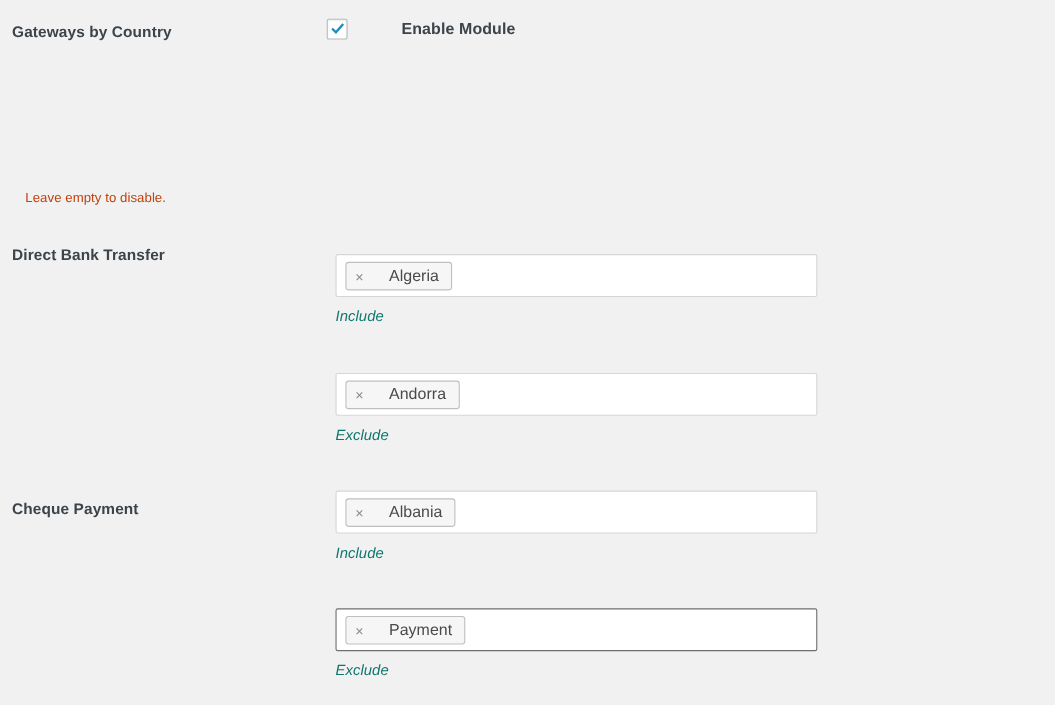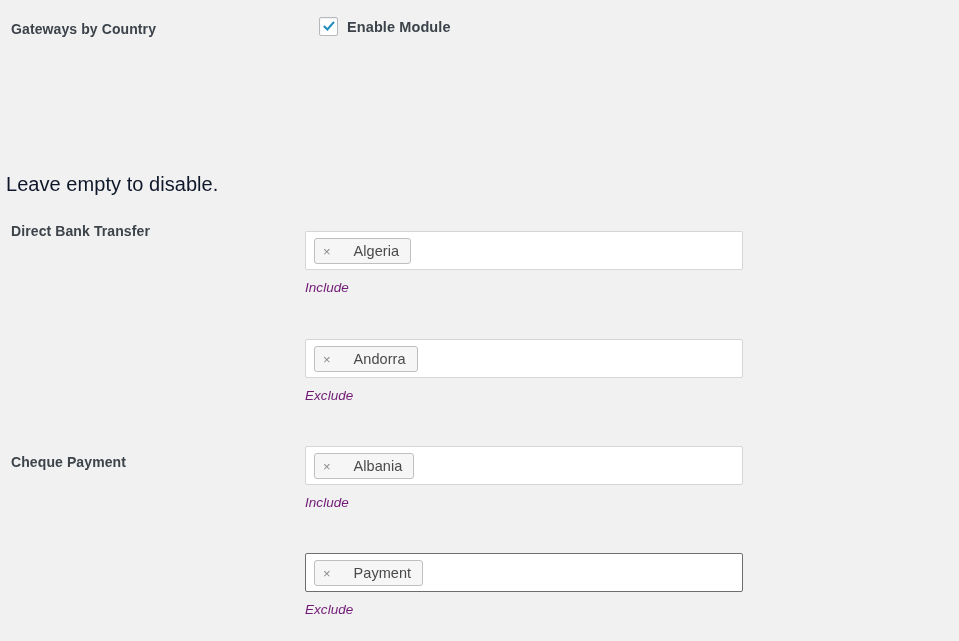--- a/index.html
+++ b/index.html
@@ -90,24 +90,24 @@
     position: absolute;
     left: 11px;
     top: 126px;
     font-size: 17px;
     font-weight: bold;
     color: #3c434a;
     letter-spacing: 0.05px;
   }
   .section-sub {
     position: absolute;
-    left: 6px;
+    left: 23px;
     top: 173px;
-    font-size: 20px;
-    color: #0f172a;
+    font-size: 12px;
+    color: #c2410c;
     letter-spacing: 0.05px;
   }
 
   
   .field {
     position: absolute;
     left: 305px;
     width: 438px;
     height: 39px;
     box-sizing: border-box;
@@ -146,33 +146,33 @@
     white-space: nowrap;
     letter-spacing: 0.05px;
     margin-left: 16px;
   }
 
   .field-hint {
     position: absolute;
     left: 305px;
     font-size: 13.5px;
     font-style: italic;
-    color: #701a75;
+    color: #0f766e;
     letter-spacing: 0.05px;
   }
 </style>
 </head>
 <body>
 
 <div class="page">
 
   <div class="row" style="top:18px;">
     <div class="row-label" style="top:3px;">Gateways by Country</div>
 
-    <div class="enable-wrap" style="position:absolute; left:319px; top:-1px;">
+    <div class="enable-wrap" style="position:absolute; left:297px; top:-1px;gap:40px;">
       <span class="checkbox">
         <svg viewBox="0 0 20 20">
           <path d="M4.5 10.2 L8 13.6 L15.4 5.2" fill="none" stroke="#1e8cbe" stroke-width="2.6" stroke-linecap="square" stroke-linejoin="miter"></path>
         </svg>
       </span>
       <span class="enable-label">Enable Module</span>
     </div>
   </div>
 
 

